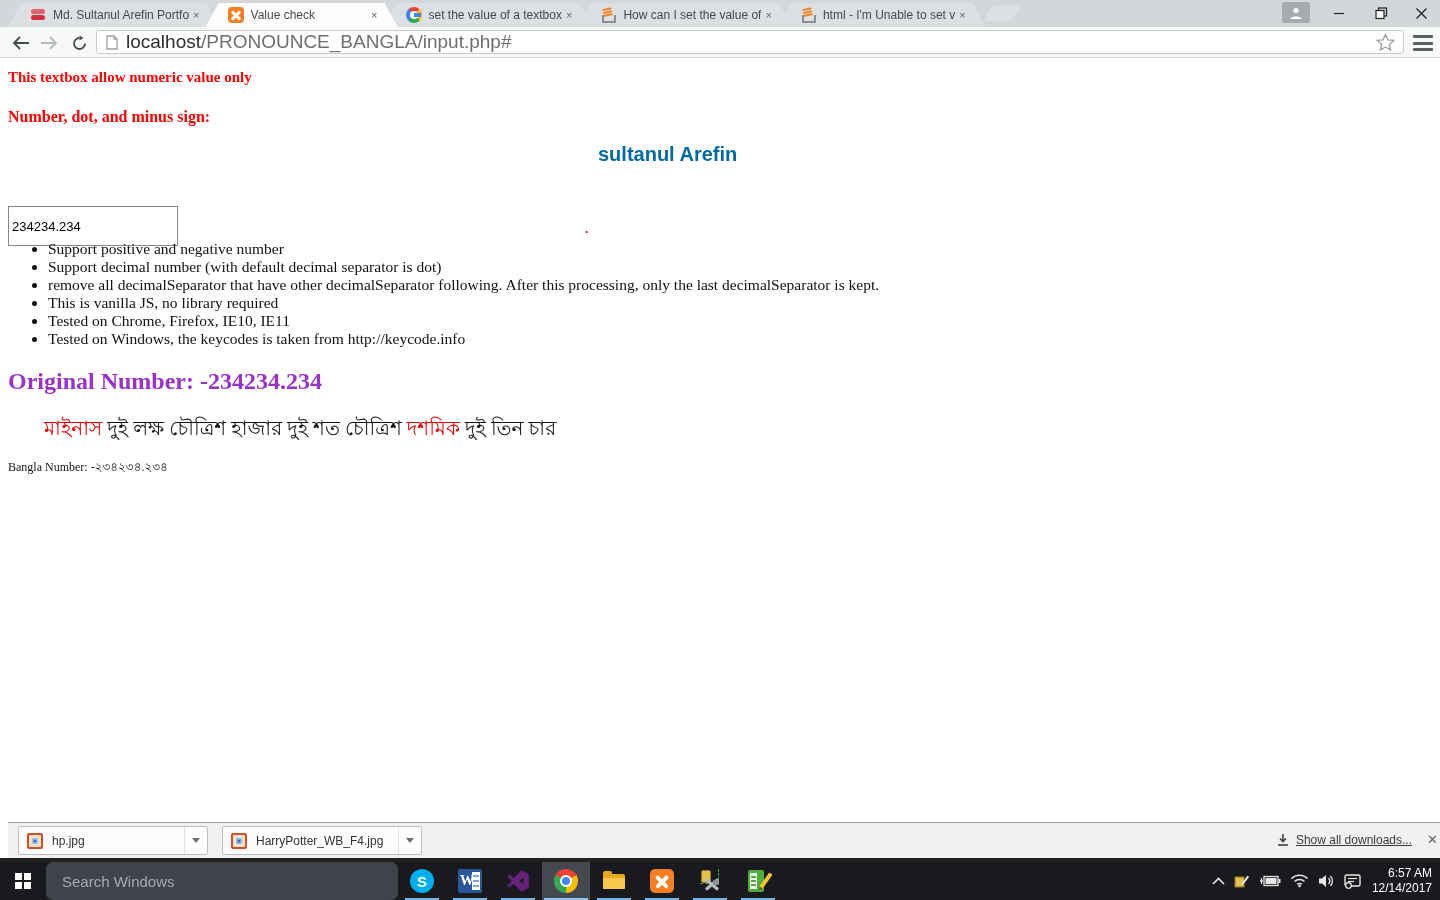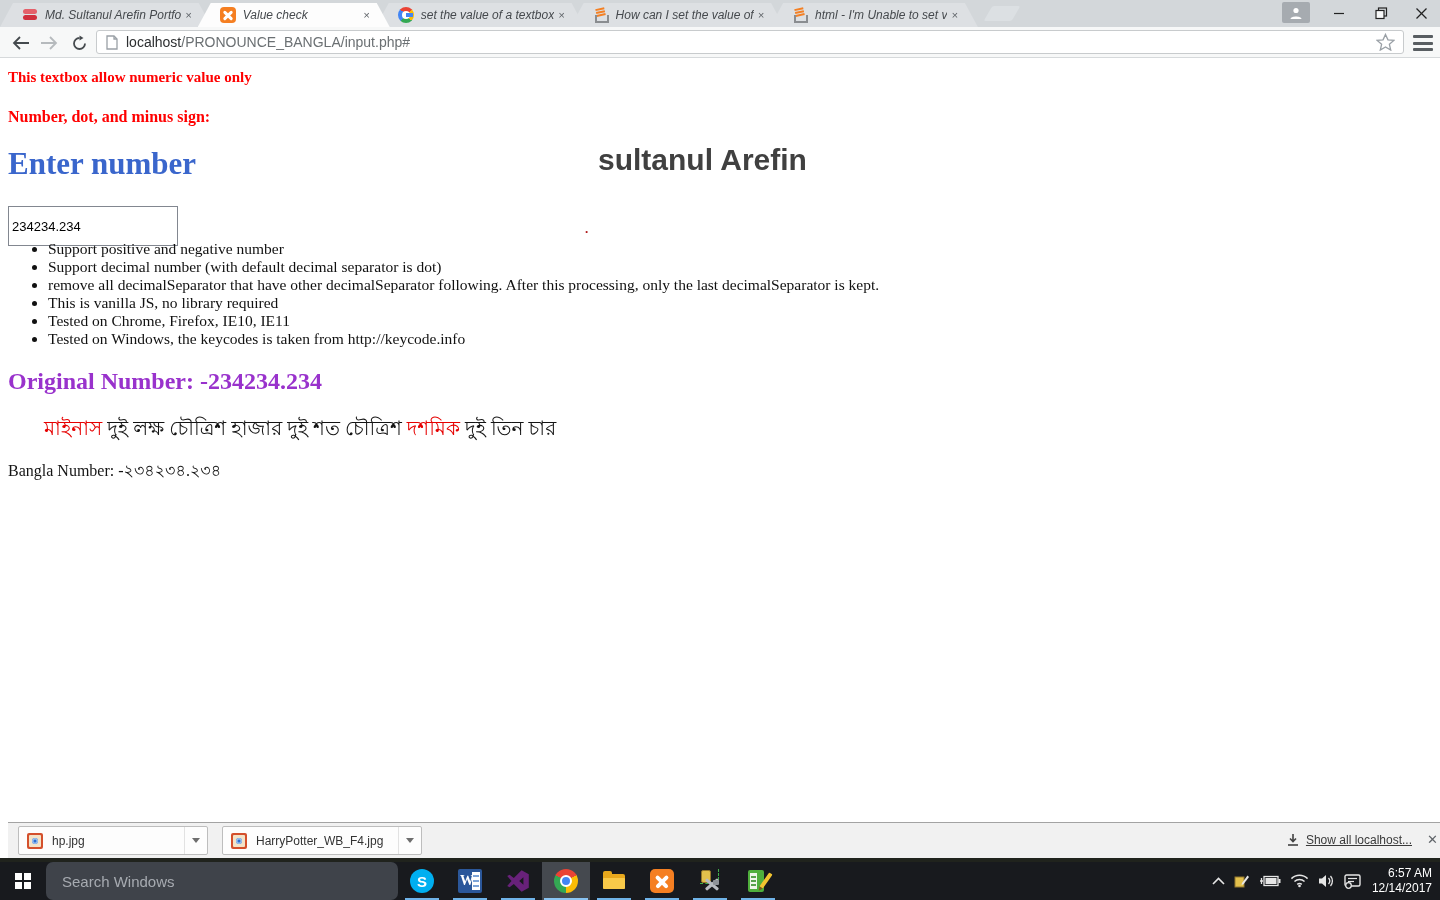--- a/index.html
+++ b/index.html
@@ -1,21 +1,21 @@
 <!DOCTYPE html>
 <html><head>
 <meta charset="utf-8">
 <style>
   html,body{margin:0;padding:0;background:#000;}
   #screen{position:relative;width:1440px;height:900px;overflow:hidden;background:#fff;
     font-family:"Liberation Sans",sans-serif;}
 
   
   #tabstrip{position:absolute;left:0;top:0;width:1440px;height:27px;background:#d3d7da;}
-  #tabs{position:absolute;left:0;top:0;height:27px;display:flex;align-items:flex-end;font-style:italic;}
+  #tabs{position:absolute;left:8px;top:0;height:27px;display:flex;align-items:flex-end;}
   .tab{position:relative;flex:0 0 192px;height:24px;margin-right:-14px;box-sizing:border-box;
     display:flex;align-items:center;padding:0 20px 0 22px;
     clip-path:polygon(13px 0,calc(100% - 13px) 0,100% 100%,0 100%);
     background:#dde0e3;}
   .tab.active{background:#fdfdfd;z-index:5;}
   .tab .title{flex:1;margin-left:7px;font-size:12px;color:#45494d;white-space:nowrap;
     overflow:hidden;}
   .tab .tabclose{font-size:11px;color:#5f6368;margin-left:4px;line-height:1;}
   #newtab{position:absolute;left:988px;top:6px;width:28px;height:15px;background:#dce0e3;
     transform:skewX(-30deg);border-radius:2px;}
@@ -51,46 +51,46 @@
   #toolbar{position:absolute;left:0;top:27px;width:1440px;height:31px;background:#f7f8f8;
     border-bottom:1px solid #d6d9db;box-sizing:border-box;}
   .navbtn{position:absolute;top:3px;width:26px;height:26px;display:flex;align-items:center;
     justify-content:center;font-size:18px;}
   #btn-back{left:8px;color:#454a4e;}
   #btn-fwd{left:36px;color:#b6babd;}
   #btn-reload{left:66px;}
   #omnibox{position:absolute;left:96px;top:3px;width:1308px;height:24px;background:#fff;
     border:1px solid #c8cbcd;border-radius:3px;box-sizing:border-box;display:flex;align-items:center;}
   #omnibox .docicon{margin:0 8px 0 9px;}
-  #url{font-size:14px;}
+  #url{font-size:19px;}
   #url .host{color:#2c2e30;}
   #url .path{color:#6b7073;}
   #star{margin-left:auto;margin-right:8px;}
   #menu-btn{position:absolute;right:6px;top:6px;width:22px;height:20px;display:flex;
     flex-direction:column;justify-content:space-between;padding:2px 1px;box-sizing:border-box;}
   #menu-btn i{height:3px;background:#595e62;border-radius:1px;}
 
   
   #content{position:absolute;left:0;top:58px;width:1440px;height:764px;background:#fff;
     font-family:"Liberation Serif",serif;color:#111;}
   #line1{position:absolute;left:8px;top:11px;color:#ff0000;font-weight:bold;font-size:15px;}
   #line2{position:absolute;left:8px;top:50px;color:#ff0000;font-weight:bold;font-size:16px;}
   #h1{position:absolute;left:8px;top:88px;color:#3a66cc;font-weight:bold;font-size:31px;}
-  #watermark{position:absolute;left:598px;top:85px;color:#404040;font-weight:bold;font-size:30px;
+  #watermark{position:absolute;left:598px;top:85px;color:#0369a1;font-weight:bold;font-size:20px;
     font-family:"Liberation Sans",sans-serif;}
   #num-input{position:absolute;left:8px;top:148px;width:170px;height:20px;border:1px solid #828790;
     font-size:13px;font-family:"Liberation Sans",sans-serif;padding:19px 3px;box-sizing:border-box;}
   #stray-dot{position:absolute;left:585px;top:163px;color:#b01818;font-weight:bold;font-size:13px;}
   #bullets{position:absolute;left:8px;top:182px;margin:0;padding-left:40px;font-size:15.5px;
     line-height:18px;}
   #bullets li{margin:0;}
   #h2{position:absolute;left:8px;top:310px;color:#9932cc;font-weight:bold;font-size:24px;}
   #bangla-line{position:absolute;left:8px;top:355px;font-size:20px;color:#141414;margin-left:36px;}
   #bangla-line .red{color:#e60000;}
-  #bangla-number{position:absolute;left:8px;top:400px;font-size:16px;color:#141414;}
+  #bangla-number{position:absolute;left:8px;top:400px;font-size:12px;color:#141414;}
 
   
   #downloads{position:absolute;left:8px;top:822px;width:1440px;height:36px;background:#f1f1f1;
     border-top:1px solid #a3a3a3;box-sizing:border-box;}
   .dlchip{position:absolute;top:3px;height:29px;background:#fdfdfd;border:1px solid #bdbdbd;
     border-radius:2px;display:flex;align-items:center;box-sizing:border-box;}
   #chip1{left:10px;width:190px;}
   #chip2{left:214px;width:200px;}
   .dlchip .fname{font-size:12px;color:#333;margin-left:9px;}
   .dlchip .caretzone{margin-left:auto;width:22px;height:100%;display:flex;align-items:center;
@@ -290,21 +290,20 @@
     <div id="menu-btn">
         <i></i>
         <i></i>
         <i></i>
       </div>
   </div>
 
   <div id="content">
     <div id="line1">This textbox allow numeric value only</div>
     <div id="line2">Number, dot, and minus sign:</div>
-    <div id="h1">Enter number</div>
     <div id="watermark">sultanul Arefin</div>
     <input id="num-input" type="text" value="234234.234" style="">
     <span id="stray-dot">.</span>
 
     <ul id="bullets">
       <li>Support positive and negative number</li>
       <li>Support decimal number (with default decimal separator is dot)</li>
       <li>remove all decimalSeparator that have other decimalSeparator following. After this processing, only the last decimalSeparator is kept.</li>
       <li>This is vanilla JS, no library required</li>
       <li>Tested on Chrome, Firefox, IE10, IE11</li>
@@ -331,21 +330,21 @@
       <span class="fname">HarryPotter_WB_F4.jpg</span>
       <span class="caretzone">
           <span class="caret"></span>
         </span>
     </div>
     <div id="show-all">
       <svg width="14" height="14" viewBox="0 0 14 14">
         <path d="M7 1 L7 8 M4 5.5 L7 8.5 L10 5.5" stroke="#424242" stroke-width="1.6" fill="none"></path>
         <line x1="2" y1="12" x2="12" y2="12" stroke="#424242" stroke-width="1.6"></line>
       </svg>
-      <span class="label">Show all localhost...</span>
+      <span class="label">Show all downloads...</span>
     </div>
     <div id="dl-close">✕</div>
   </div>
 
   <div id="desktop-strip"></div>
 
   <div id="taskbar">
     <div id="start">
       <span class="grid">
           <i></i>

